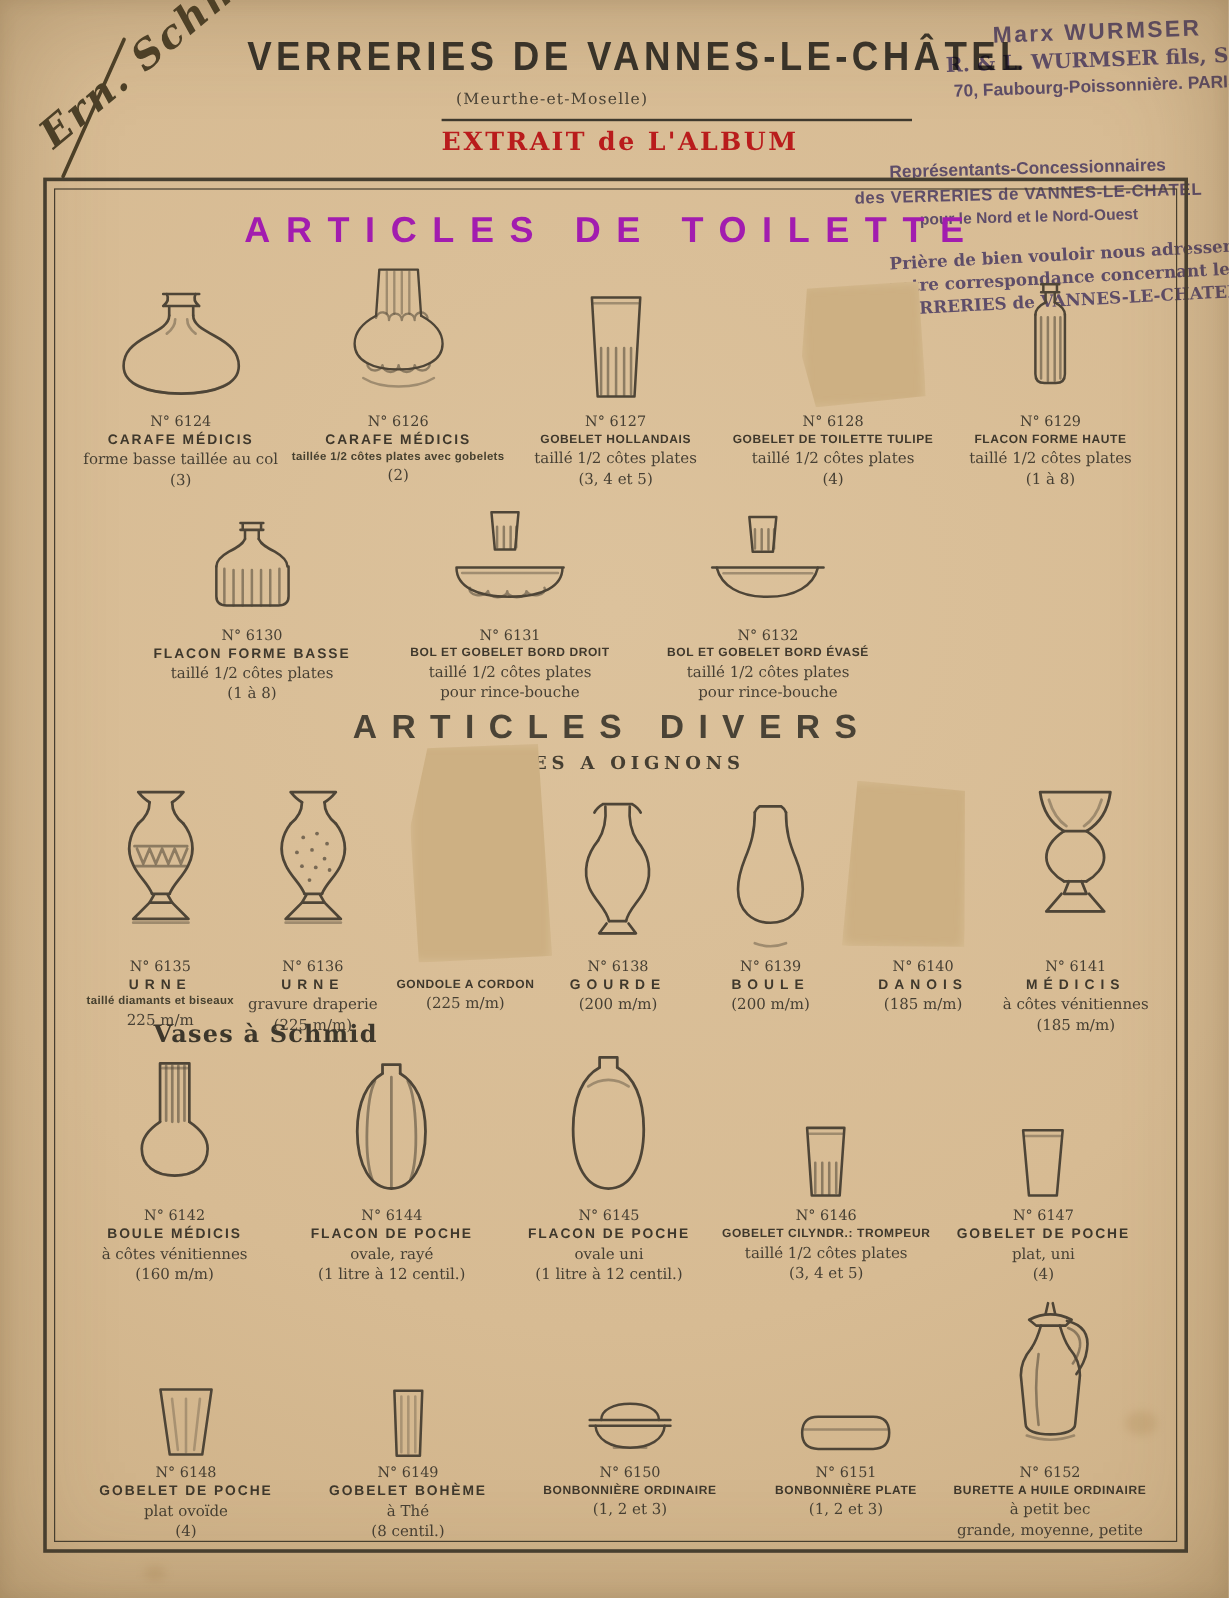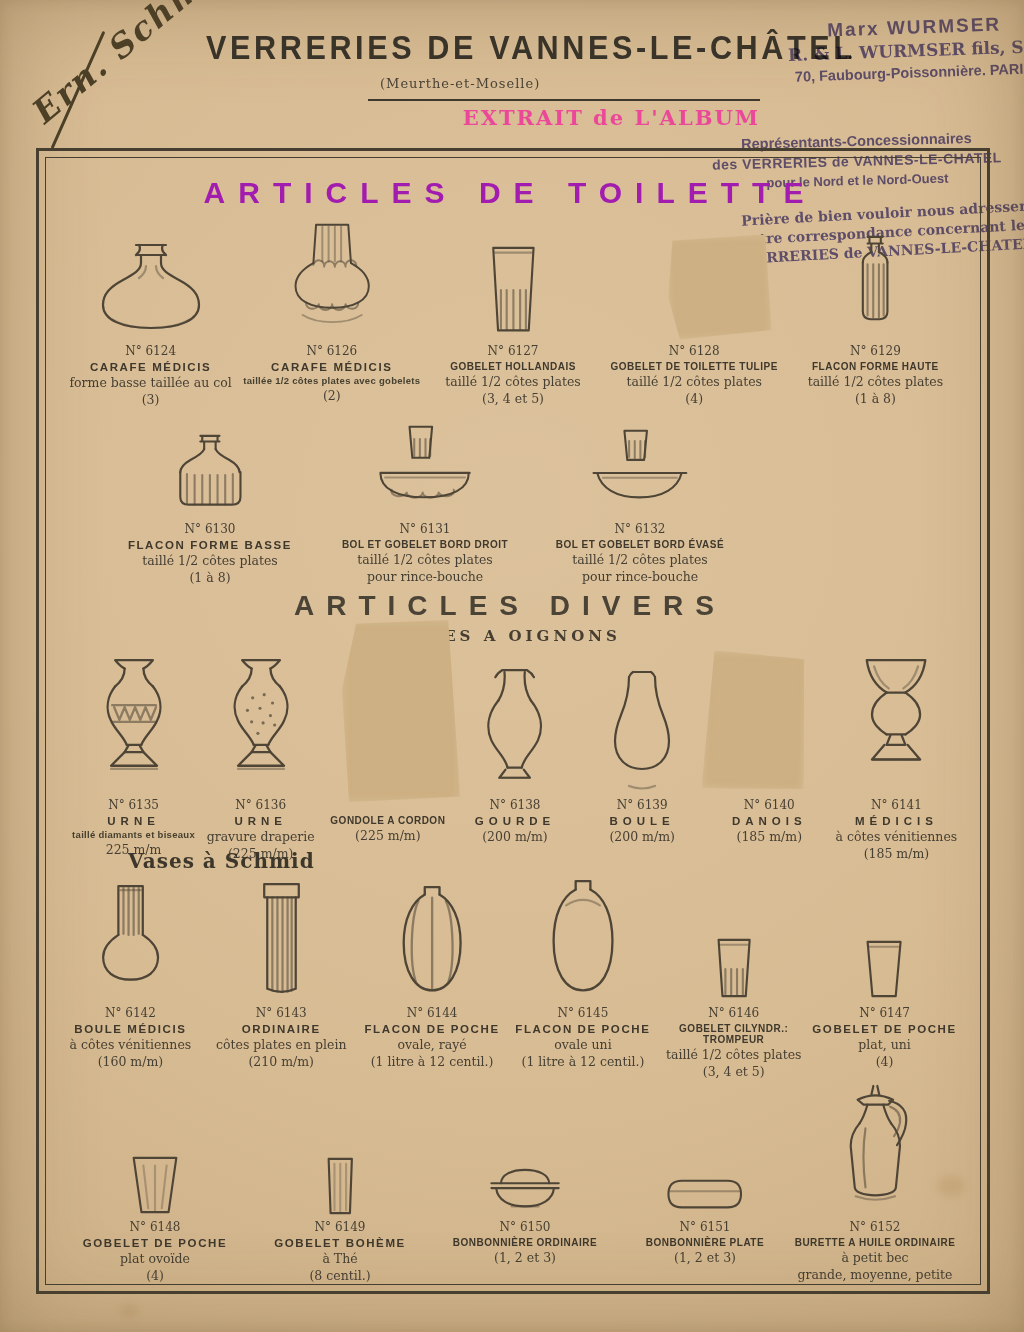--- a/index.html
+++ b/index.html
@@ -9,22 +9,22 @@
   .abs{position:absolute}
   
   .sig{left:50px;top:92px;transform:rotate(-40deg);transform-origin:left bottom;
        font:italic 600 33px "DejaVu Serif",serif;color:#4c4028;letter-spacing:2px}
   .flourish{left:104px;top:30px;width:128px;height:3px;background:#4c4028;border-radius:3px;
        transform:rotate(114deg);transform-origin:0 50%}
   .title{left:206px;top:28px;font:700 34px "Liberation Sans",sans-serif;color:#38332a;
        letter-spacing:4px;transform:scaleX(.9);transform-origin:left top;white-space:nowrap}
   .region{left:380px;top:76px;width:370px;text-align:left;font:13px "DejaVu Serif",serif;color:#4a4336;letter-spacing:1px}
   .rule{left:368px;top:99px;width:392px;border-top:2.5px solid #3f392d}
-  .album{left:368px;top:105px;width:392px;text-align:right;font:700 21px "DejaVu Serif",serif;
-       color:#ec4899;letter-spacing:2px}
+  .album{left:368px;top:105px;width:392px;text-align:left;font:700 21px "DejaVu Serif",serif;
+       color:#b91c1c;letter-spacing:2px}
   
   .stamp{color:#5b53a8;opacity:.88;mix-blend-mode:multiply;white-space:nowrap}
   .st1{left:788px;top:16px;transform:rotate(-2deg)}
   .st1 .l1{font:800 19px "Liberation Sans",sans-serif;letter-spacing:2px;margin-left:40px}
   .st1 .l2{font:700 17px "DejaVu Serif",serif;margin-top:2px}
   .st1 .l3{font:700 14.5px "Liberation Sans",sans-serif;margin-top:4px;margin-left:6px}
   .st2{left:712px;top:133px;transform:rotate(-1.5deg);text-align:center}
   .st2 .l1{font:700 14.5px "Liberation Sans",sans-serif}
   .st2 .l2{font:700 14px "Liberation Sans",sans-serif;margin-top:4px;letter-spacing:.5px}
   .st2 .l3{font:700 13px "Liberation Sans",sans-serif;margin-top:4px}
@@ -339,33 +339,20 @@
         <path class="o4" d="M15 90c5 4 12 6 20 6s15-2 20-6"></path>
       </svg>
     </div>
     <div class="num">N° 6142</div>
     <div class="nm">BOULE MÉDICIS</div>
     <div class="ln">à côtes vénitiennes</div>
     <div class="ln">(160 m/m)</div>
   </div>
   <div class="cell">
     <div class="art">
-      <svg height="122" viewBox="0 0 60 120">
-        <path d="M13 4h34M13 4v13h34V4"></path>
-        <path d="M16 17v90M44 17v90M16 107q14 6 28 0"></path>
-        <path class="o5" d="M21 17v92M26 17v93M31 17v93M36 17v93M40 17v92"></path>
-      </svg>
-    </div>
-    <div class="num">N° 6143</div>
-    <div class="nm">ORDINAIRE</div>
-    <div class="ln">côtes plates en plein</div>
-    <div class="ln">(210 m/m)</div>
-  </div>
-  <div class="cell">
-    <div class="art">
       <svg height="118" viewBox="0 0 80 112">
         <path d="M33 3h14M33 3v7M47 3v7"></path>
         <path d="M33 10C21 17 13 33 13 56c0 27 11 45 27 45s27-18 27-45c0-23-8-39-20-46"></path>
         <path class="o5" d="M27 16c-7 14-9 60-2 78M40 13v88M53 16c7 14 9 60 2 78"></path>
       </svg>
     </div>
     <div class="num">N° 6144</div>
     <div class="nm">FLACON DE POCHE</div>
     <div class="ln">ovale, rayé</div>
     <div class="ln">(1 litre à 12 centil.)</div>

